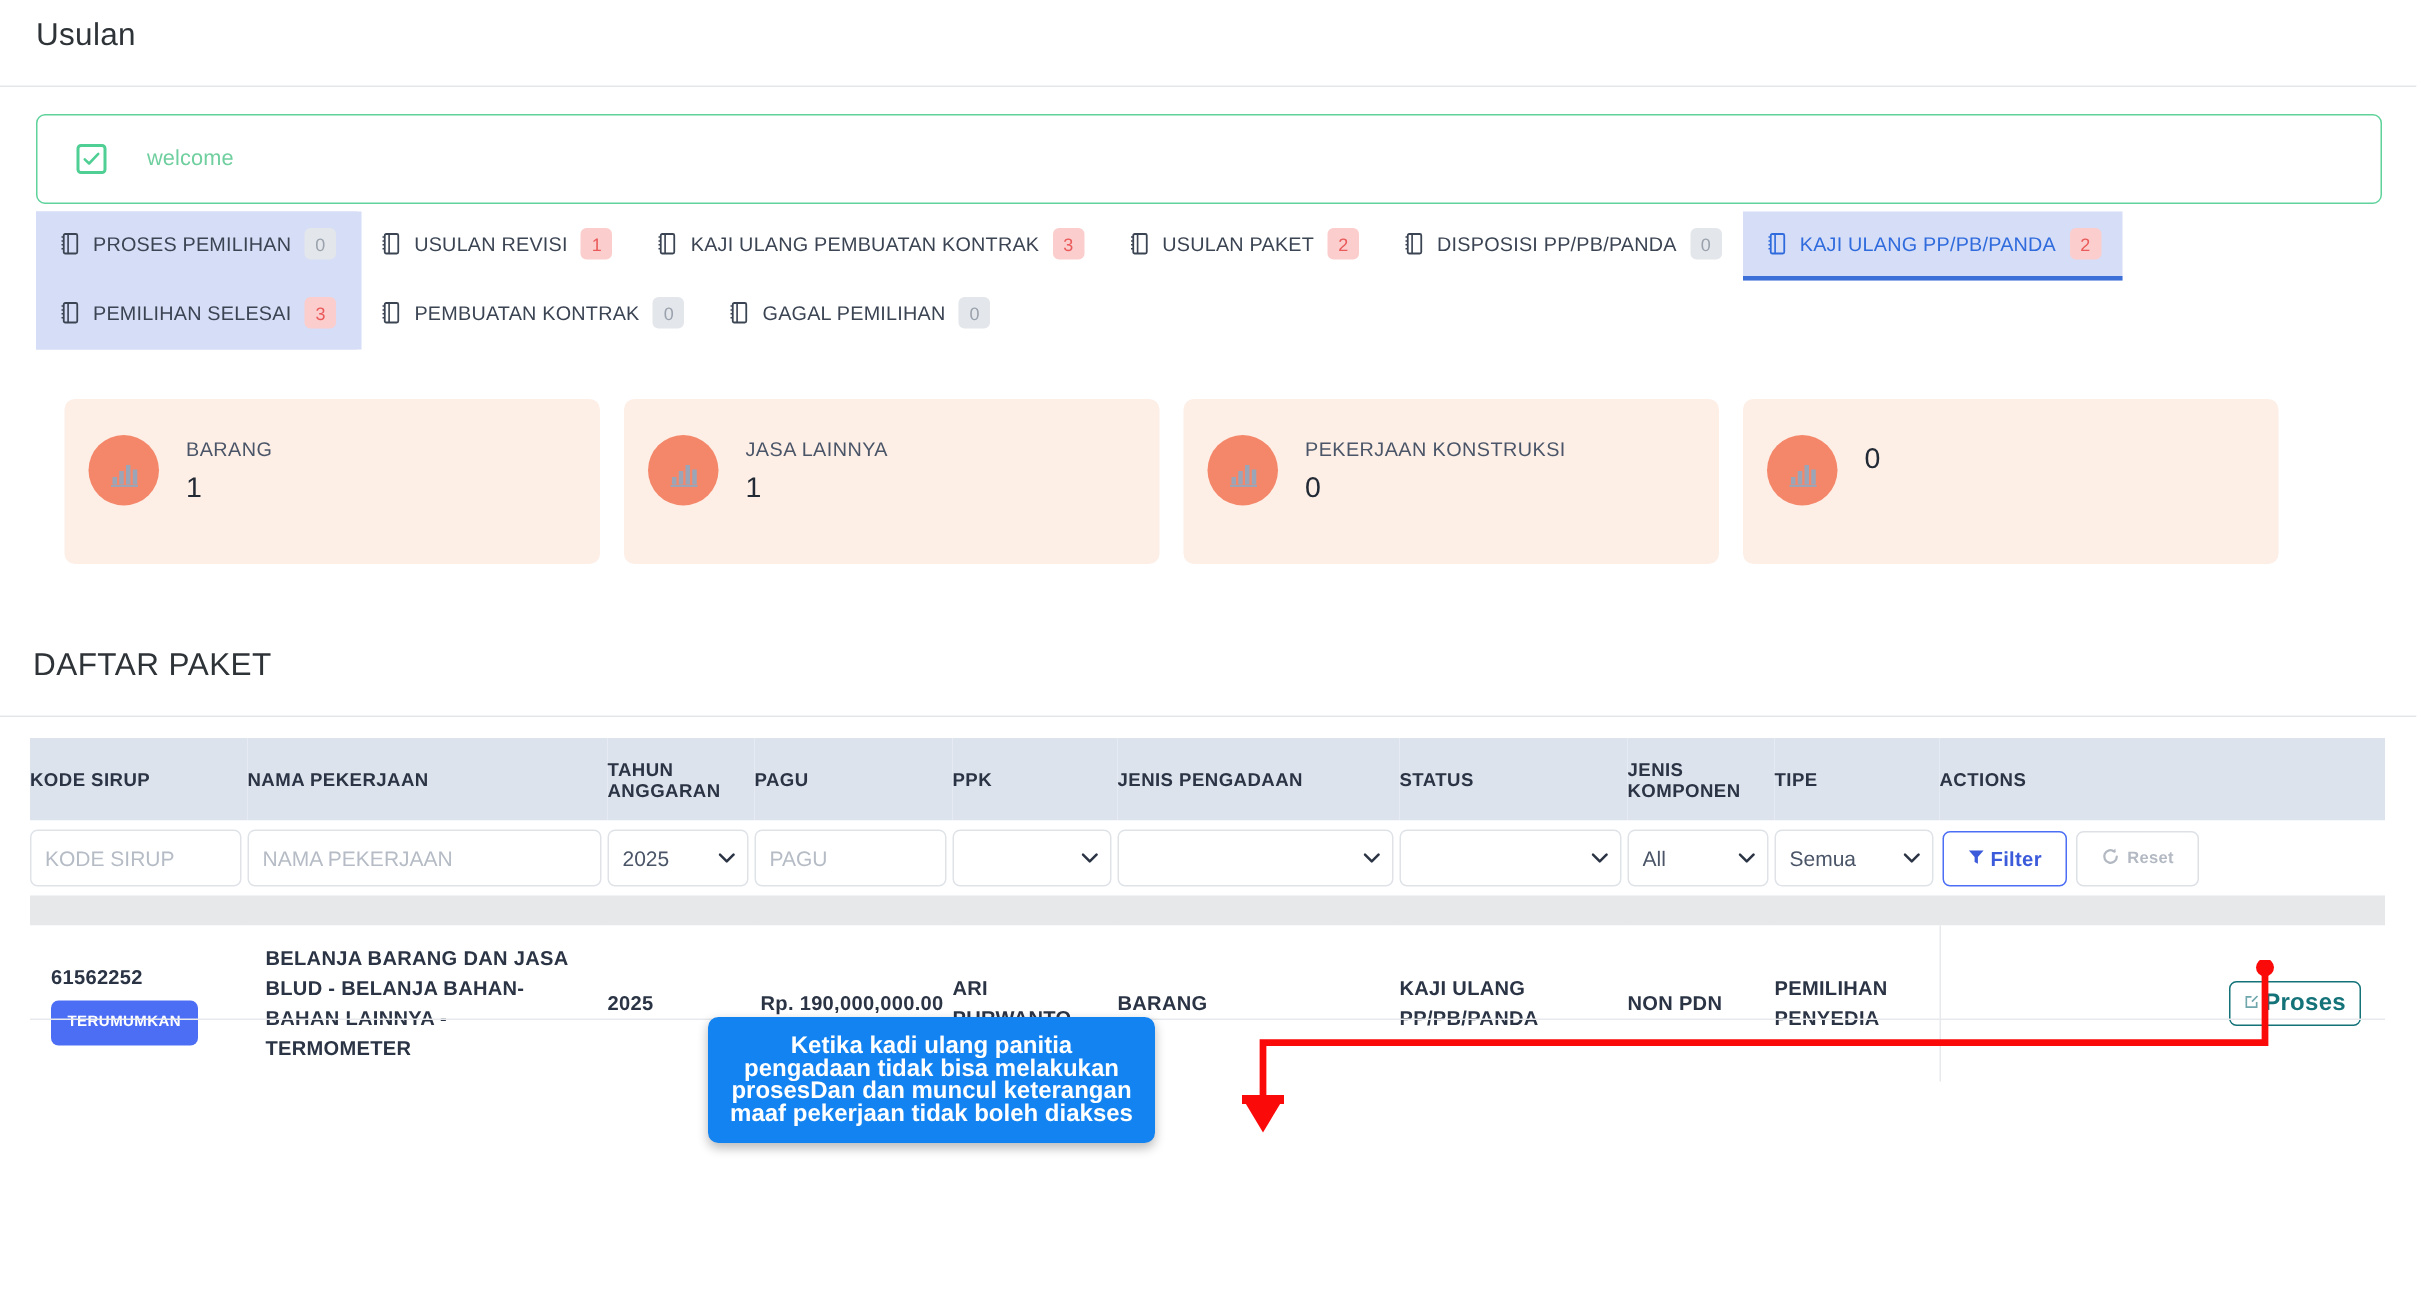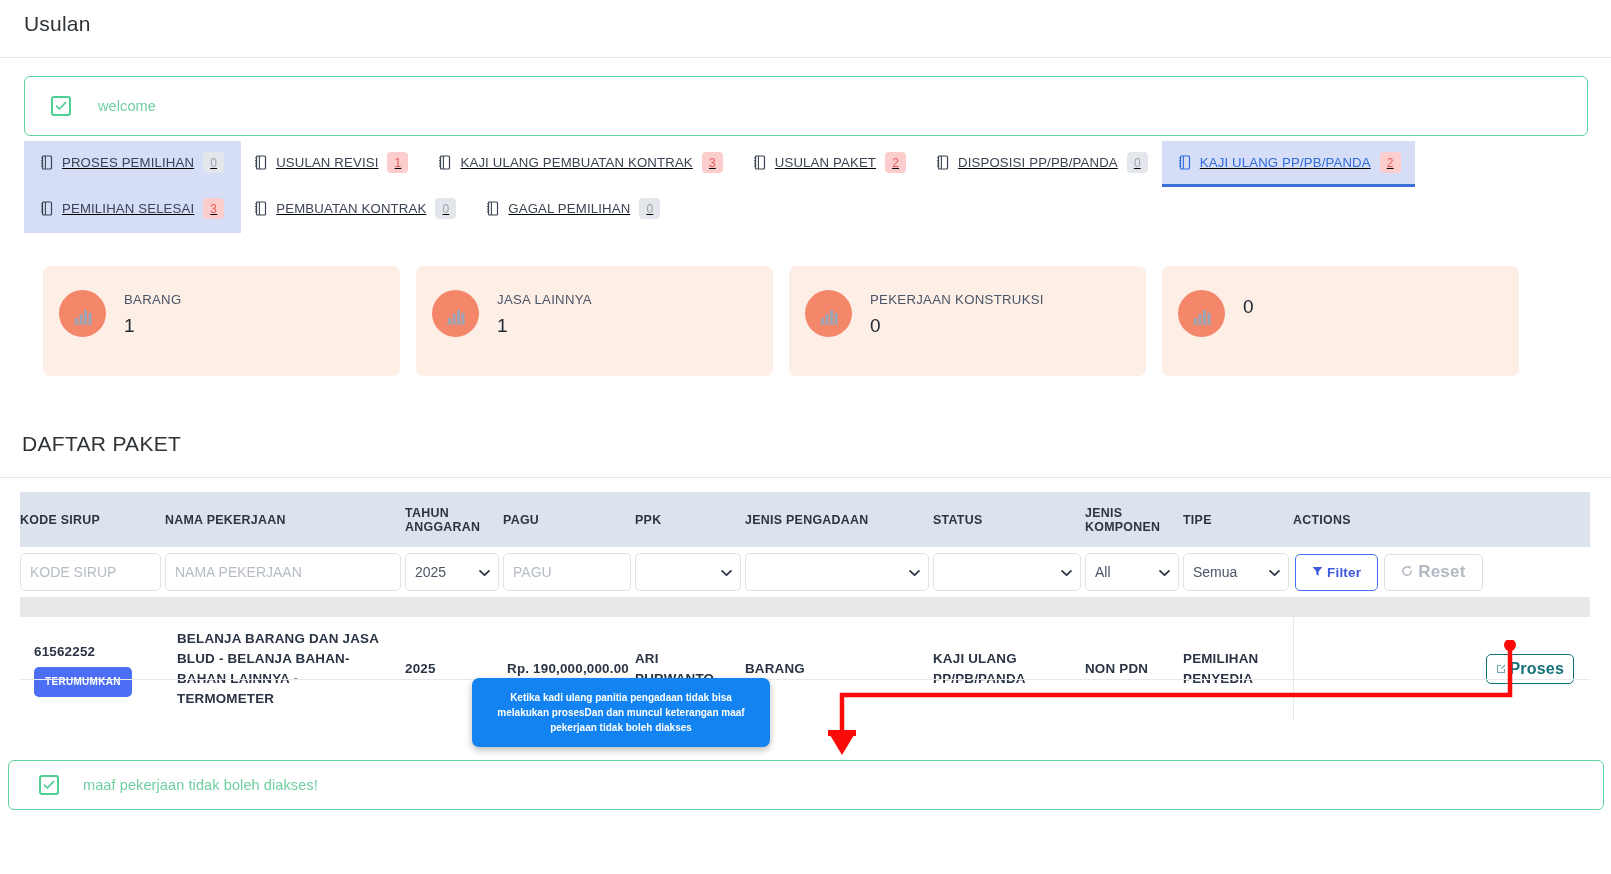--- a/index.html
+++ b/index.html
@@ -62,21 +62,21 @@
     min-width: 21px; height: 21px; padding: 0 6px; border-radius: 4px;
     font-size: 12px; line-height: 1;
   }
   .badge.zero { background: #e3e6ea; color: #9aa2ad; }
   .badge.count { background: #fbcdcd; color: #ea5a5a; }
 
   .tabs-col-left {
     position: absolute; left: 0; top: 0; width: 217px; height: 92px;
     background: #d6ddf6;
   }
-  .tabs-grid { position: relative; text-decoration: underline; }
+  .tabs-grid { position: relative; }
   .trow { display: flex; align-items: flex-start; height: 46px; }
   .trow .tab { height: 46px; }
 
   
   .cards {
     position: absolute; left: 43px; top: 266px; width: 1530px;
     display: flex; gap: 0;
   }
   .card {
     width: 357px; height: 110px; margin-right: 16px;
@@ -152,21 +152,21 @@
   }
   .btn-filter {
     display: inline-flex; align-items: center; justify-content: center; gap: 4px;
     height: 37px; padding: 0 16px; border: 1px solid #4c6ef5; border-radius: 5px;
     background: #fff; color: #3b5bdb; font-size: 13.5px; font-weight: bold;
     letter-spacing: .2px; cursor: pointer;
   }
   .btn-reset {
     display: inline-flex; align-items: center; justify-content: center; gap: 5px;
     height: 37px; padding: 0 16px; border: 1px solid #dde1e6; border-radius: 5px;
-    background: #fff; color: #b3b9c2; font-size: 17px; font-weight: bold;
+    background: #fff; color: #b3b9c2; font-size: 11px; font-weight: bold;
     letter-spacing: .2px; margin-left: 6px; cursor: pointer;
   }
   .actions-cell { display: flex; align-items: center; padding-left: 2px; }
 
   tr.spacer td { background: #e6e8ea; height: 20px; padding: 0; }
 
   tr.datarow td {
     background: #ffffff; font-size: 13.4px; font-weight: bold;
     color: #2b3445; vertical-align: middle; padding: 12px 6px 12px 0;
     letter-spacing: .2px; line-height: 20px;
@@ -190,21 +190,21 @@
   }
   .table-bottom-rule {
     position: absolute; left: 20px; top: 679px; width: 1570px; height: 1px;
     background: #e7e9ec;
   }
 
   
   .tooltip {
     position: absolute; left: 472px; top: 678px; width: 298px;
     background: #1283f0; color: #ffffff; border-radius: 7px;
-    font-size: 10px; font-weight: bold; line-height: 15px;
+    font-size: 16px; font-weight: bold; line-height: 15px;
     text-align: center; padding: 12px 14px;
     box-shadow: 0 3px 7px rgba(0,0,0,.28);
   }
 
   
   .arrow-svg {
     position: absolute; left: 820px; top: 640px;
     width: 720px; height: 125px; pointer-events: none;
   }
 
@@ -590,22 +590,14 @@
 
   <div class="tooltip">Ketika kadi ulang panitia pengadaan tidak bisa melakukan prosesDan dan muncul keterangan maaf pekerjaan tidak boleh diakses</div>
 
   <svg class="arrow-svg" viewBox="0 0 720 125">
     <circle cx="690" cy="5" r="6" fill="#fb0a0a"></circle>
     <path d="M690 5 L690 55 L22 55 L22 95" fill="none" stroke="#fb0a0a" stroke-width="4.5"></path>
     <path d="M10 95 L34 95 L22 115 Z" fill="#fb0a0a"></path>
     <rect x="8" y="90" width="28" height="6" fill="#fb0a0a"></rect>
   </svg>
 
-  <div class="alert-bottom">
-    <span class="alert-icon">
-      <svg width="12" height="12" viewBox="0 0 12 12">
-          <path d="M1.5 6.2 L4.4 9 L10.5 2.6" fill="none" stroke="#4fcf93" stroke-width="1.7" stroke-linecap="round" stroke-linejoin="round"></path>
-        </svg>
-    </span>
-    <span class="alert-text">maaf pekerjaan tidak boleh diakses!</span>
-  </div>
 
 </div>
 
 </body></html>

